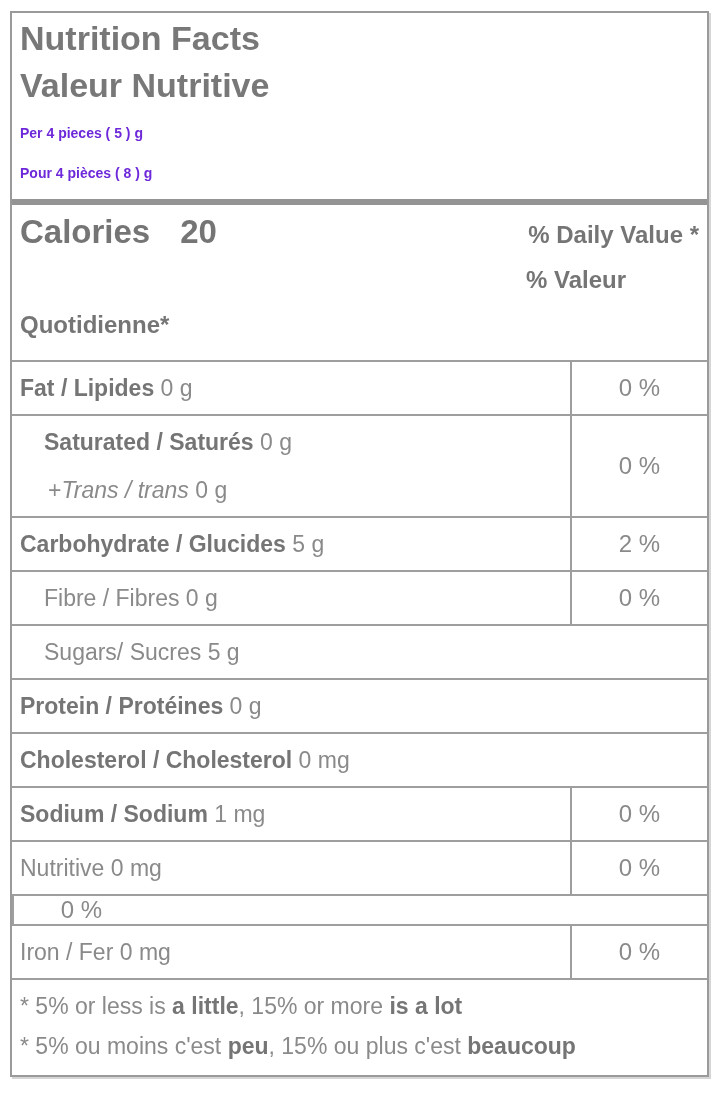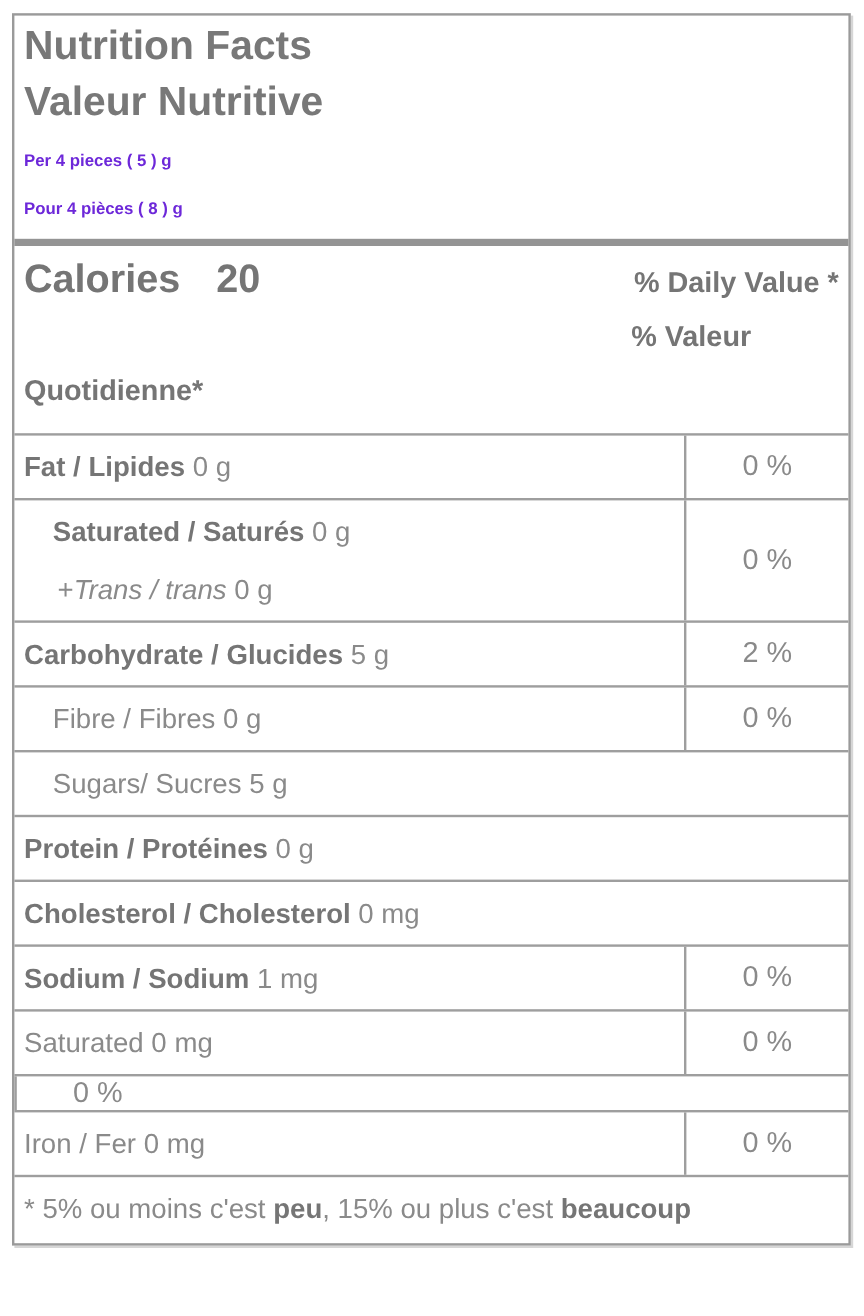--- a/index.html
+++ b/index.html
@@ -87,29 +87,30 @@
         <div class="cell-l"><span class="b">Protein / Protéines</span><span class="r"> 0 g</span></div>
       </div>
       <div class="nrow">
         <div class="cell-l"><span class="b">Cholesterol / Cholesterol</span><span class="r"> 0 mg</span></div>
       </div>
       <div class="nrow">
         <div class="cell-l"><span class="b">Sodium / Sodium</span><span class="r"> 1 mg</span></div>
         <div class="cell-r">0 %</div>
       </div>
       <div class="nrow">
-        <div class="cell-l"><span class="r">Saturated</span><span class="r"> 0 mg</span></div>
+        <div class="cell-l"><span class="r">Nutritive</span><span class="r"> 0 mg</span></div>
         <div class="cell-r">0 %</div>
       </div>
       <div class="nrow">
         <div class="cell-r">0 %</div>
       </div>
       <div class="nrow">
         <div class="cell-l"><span class="r">Iron / Fer</span><span class="r"> 0 mg</span></div>
         <div class="cell-r">0 %</div>
       </div>
     </div>
 
   <div class="footer" id="footer">
+      <div class="footnote"><span class="r">* 5% or less is </span><span class="b">a little</span><span class="r">, 15% or more </span><span class="b">is a lot</span></div>
       <div class="footnote"><span class="r">* 5% ou moins c'est </span><span class="b">peu</span><span class="r">, 15% ou plus c'est </span><span class="b">beaucoup</span></div>
     </div>
 
 </div>
 
 </body></html>

